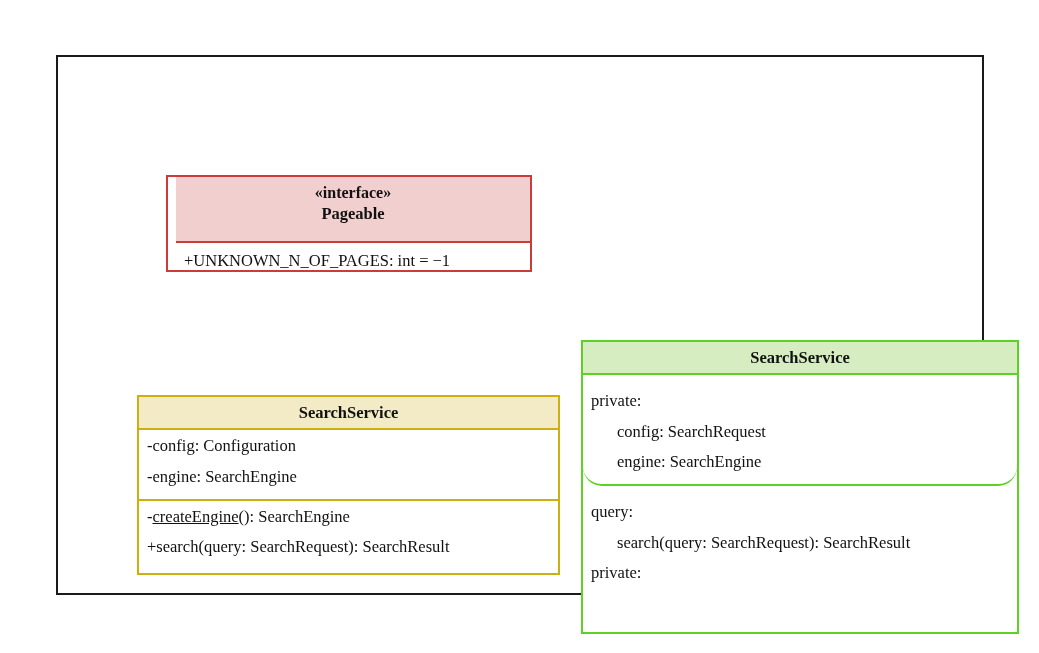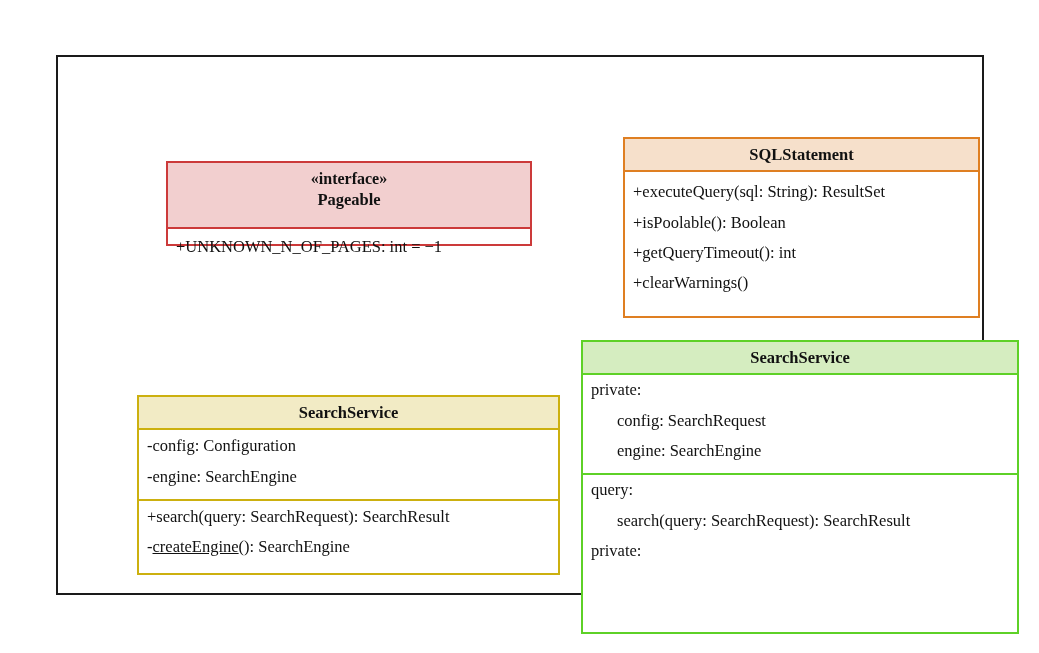--- a/index.html
+++ b/index.html
@@ -83,24 +83,25 @@
   .uml-row.indent {
     padding-left: 20px;
   }
   .uml-row .u {
     text-decoration: underline;
   }
 
   
   #class-pageable {
     left: 108px;
-    top: 104px;
+    top: 118px;
     width: 366px;
-    height: 85px;
+    height: 97px;
     border-color: #cc3a3a;
+    padding-left: 8px;
   }
   #class-pageable .uml-header {
     background: #f2cfcf;
     border-bottom-color: #cc3a3a;
     height: 66px;
     padding-top: 6px;
   }
   #class-pageable .uml-compartment {
     border-bottom-color: #cc3a3a;
     padding-top: 4px;
@@ -156,21 +157,22 @@
     height: 294px;
     border-color: #5ed127;
   }
   #class-searchservice-green .uml-header {
     background: #d5edc0;
     border-bottom-color: #5ed127;
     padding: 5px 6px 5px 6px;
   }
   #class-searchservice-green .uml-compartment {
     border-bottom-color: #5ed127;
-    padding-top: 0;
+    padding-top: 11px;
+    border-radius: 19px;
   }
   #class-searchservice-green .uml-row {
     padding: 4px 0 5px 0;
   }
   #class-searchservice-green .uml-row.indent {
     padding-left: 26px;
   }
 </style>
 </head>
 <body>
@@ -182,43 +184,32 @@
     <div class="uml-class" id="class-pageable">
       <div class="uml-header">
         <span class="stereotype">«interface»</span>
         <span class="cname">Pageable</span>
       </div>
       <div class="uml-compartment last">
         <div class="uml-row">+UNKNOWN_N_OF_PAGES: int = −1</div>
       </div>
     </div>
 
-    <div class="uml-class" id="class-sqlstatement">
-      <div class="uml-header">
-        <span class="cname">SQLStatement</span>
-      </div>
-      <div class="uml-compartment last">
-        <div class="uml-row">+executeQuery(sql: String): ResultSet</div>
-        <div class="uml-row">+isPoolable(): Boolean</div>
-        <div class="uml-row">+getQueryTimeout(): int</div>
-        <div class="uml-row">+clearWarnings()</div>
-      </div>
-    </div>
 
     <div class="uml-class" id="class-searchservice-yellow">
       <div class="uml-header">
         <span class="cname">SearchService</span>
       </div>
       <div class="uml-compartment">
         <div class="uml-row">-config: Configuration</div>
         <div class="uml-row">-engine: SearchEngine</div>
       </div>
       <div class="uml-compartment last">
+        <div class="uml-row"><span>-</span><span class="u">createEngine</span><span>(): SearchEngine</span></div>
         <div class="uml-row">+search(query: SearchRequest): SearchResult</div>
-        <div class="uml-row"><span>-</span><span class="u">createEngine</span><span>(): SearchEngine</span></div>
       </div>
     </div>
 
     <div class="uml-class" id="class-searchservice-green">
       <div class="uml-header">
         <span class="cname">SearchService</span>
       </div>
       <div class="uml-compartment">
         <div class="uml-row">private:</div>
         <div class="uml-row indent">config: SearchRequest</div>

